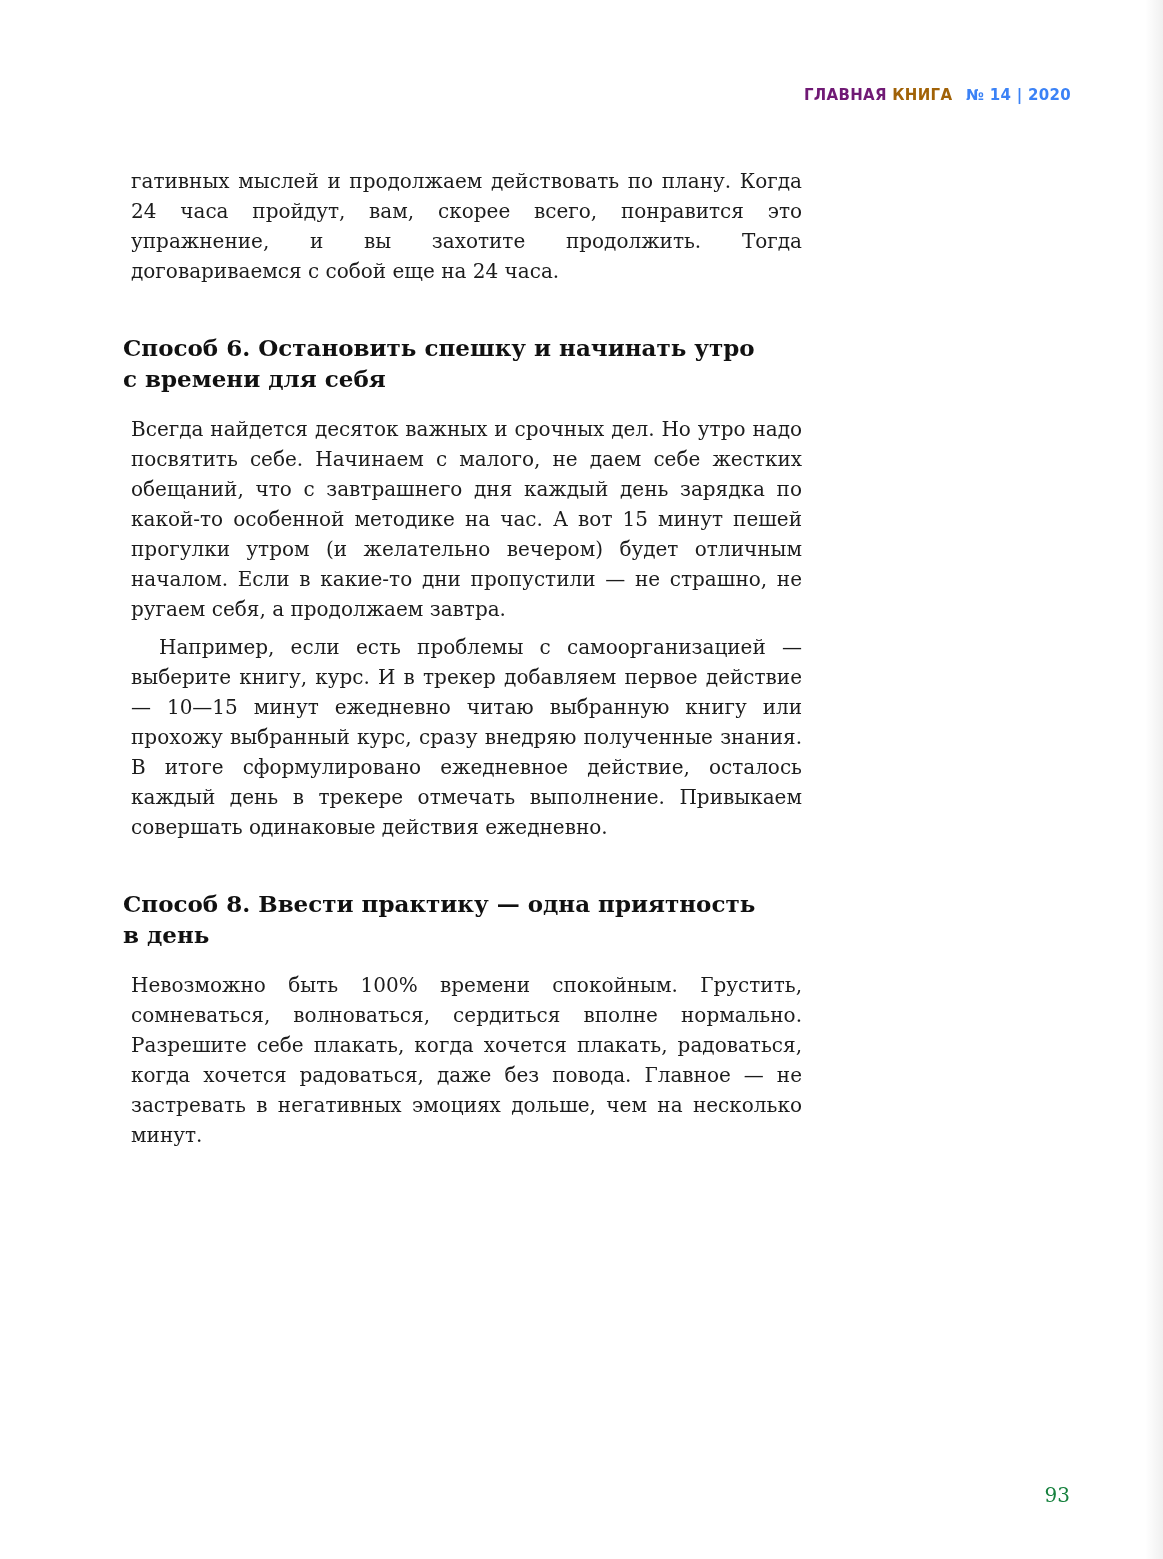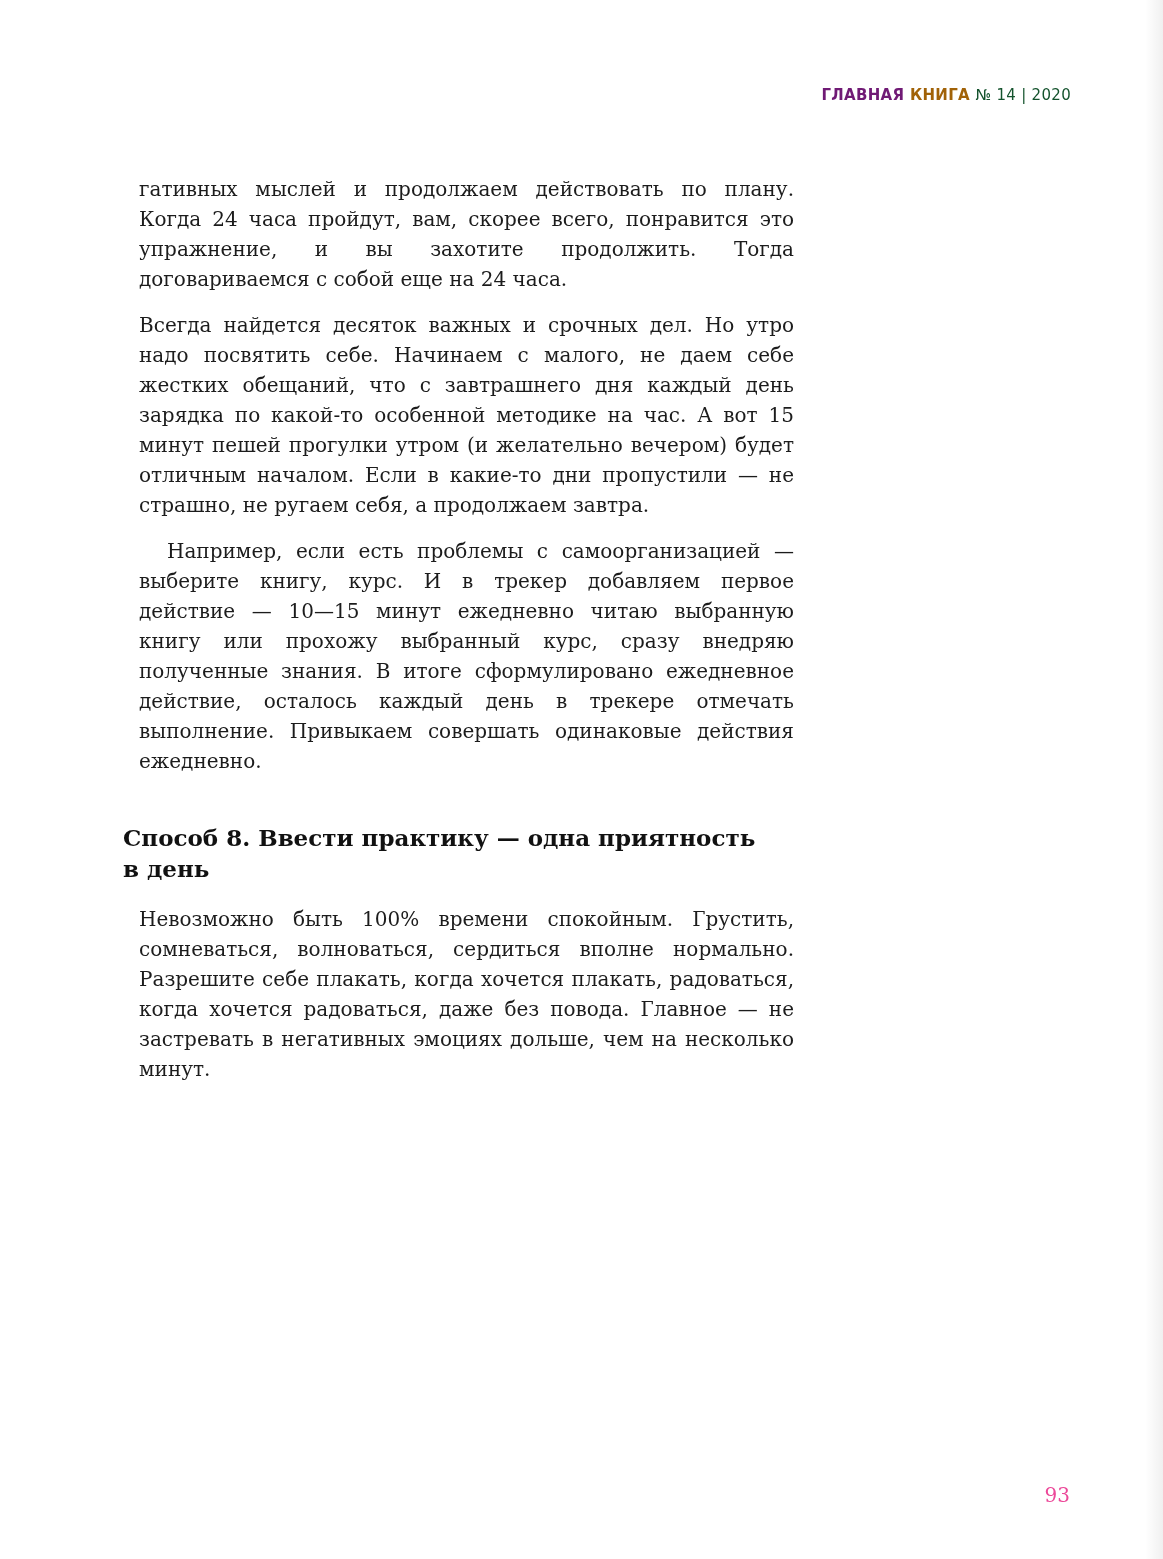--- a/index.html
+++ b/index.html
@@ -32,31 +32,31 @@
     right: 92px;
     font-family: "DejaVu Sans", "Liberation Sans", sans-serif;
     font-weight: bold;
     font-size: 15px;
     letter-spacing: 0.3px;
     color: #14143c;
     white-space: nowrap;
   }
   .running-head .brand-primary { color: #701a75; }
   .running-head .brand-accent  { color: #a16207; }
-  .running-head .issue         { color: #14532d; font-weight: normal; }
+  .running-head .issue         { color: #3b82f6; font-weight: bold; margin-left: 8px; }
 
   
   .article {
     position: absolute;
     left: 123px;
     top: 158px;
     width: 687px;
   }
   .article p {
-    margin: 16px;
+    margin: 8px;
     font-size: 20px;
     line-height: 30px;
     text-align: justify;
   }
   .article p.indent {
     text-indent: 28px;
   }
   .article h2 {
     margin: 46px 0 20px 0;
     font-size: 23px;
@@ -66,40 +66,42 @@
     white-space: pre-line;
     text-align: left;
   }
 
   
   .folio {
     position: absolute;
     right: 93px;
     bottom: 52px;
     font-size: 20px;
-    color: #ec4899;
+    color: #15803d;
   }
 </style>
 </head>
 <body>
 
 <div class="edge-shadow"></div>
 
 <header class="running-head">
   <span class="brand-primary">ГЛАВНАЯ</span>
   <span> </span>
   <span class="brand-accent">КНИГА</span>
   <span> </span>
   <span class="issue">№ 14 | 2020</span>
 </header>
 
 <main class="article">
 
   <p>гативных мыслей и продолжаем действовать по плану. Когда 24 часа пройдут, вам, скорее всего, понравится это упражнение, и вы захотите продолжить. Тогда договариваемся с собой еще на 24 часа.</p>
 
+  <h2>Способ 6. Остановить спешку и начинать утро
+с времени для себя</h2>
   <p>Всегда найдется десяток важных и срочных дел. Но утро надо посвятить себе. Начинаем с малого, не даем себе жестких обещаний, что с завтрашнего дня каждый день зарядка по какой-то особенной методике на час. А вот 15 минут пешей прогулки утром (и желательно вечером) будет отличным началом. Если в какие-то дни пропустили — не страшно, не ругаем себя, а продолжаем завтра.</p>
 
   <p class="indent">Например, если есть проблемы с самоорганизацией — выберите книгу, курс. И в трекер добавляем первое действие — 10—15 минут ежедневно читаю выбранную книгу или прохожу выбранный курс, сразу внедряю полученные знания. В итоге сформулировано ежедневное действие, осталось каждый день в трекере отмечать выполнение. Привыкаем совершать одинаковые действия ежедневно.</p>
 
   <h2>Способ 8. Ввести практику — одна приятность
 в день</h2>
 
   <p>Невозможно быть 100% времени спокойным. Грустить, сомневаться, волноваться, сердиться вполне нормально. Разрешите себе плакать, когда хочется плакать, радоваться, когда хочется радоваться, даже без повода. Главное — не застревать в негативных эмоциях дольше, чем на несколько минут.</p>
 
 </main>

